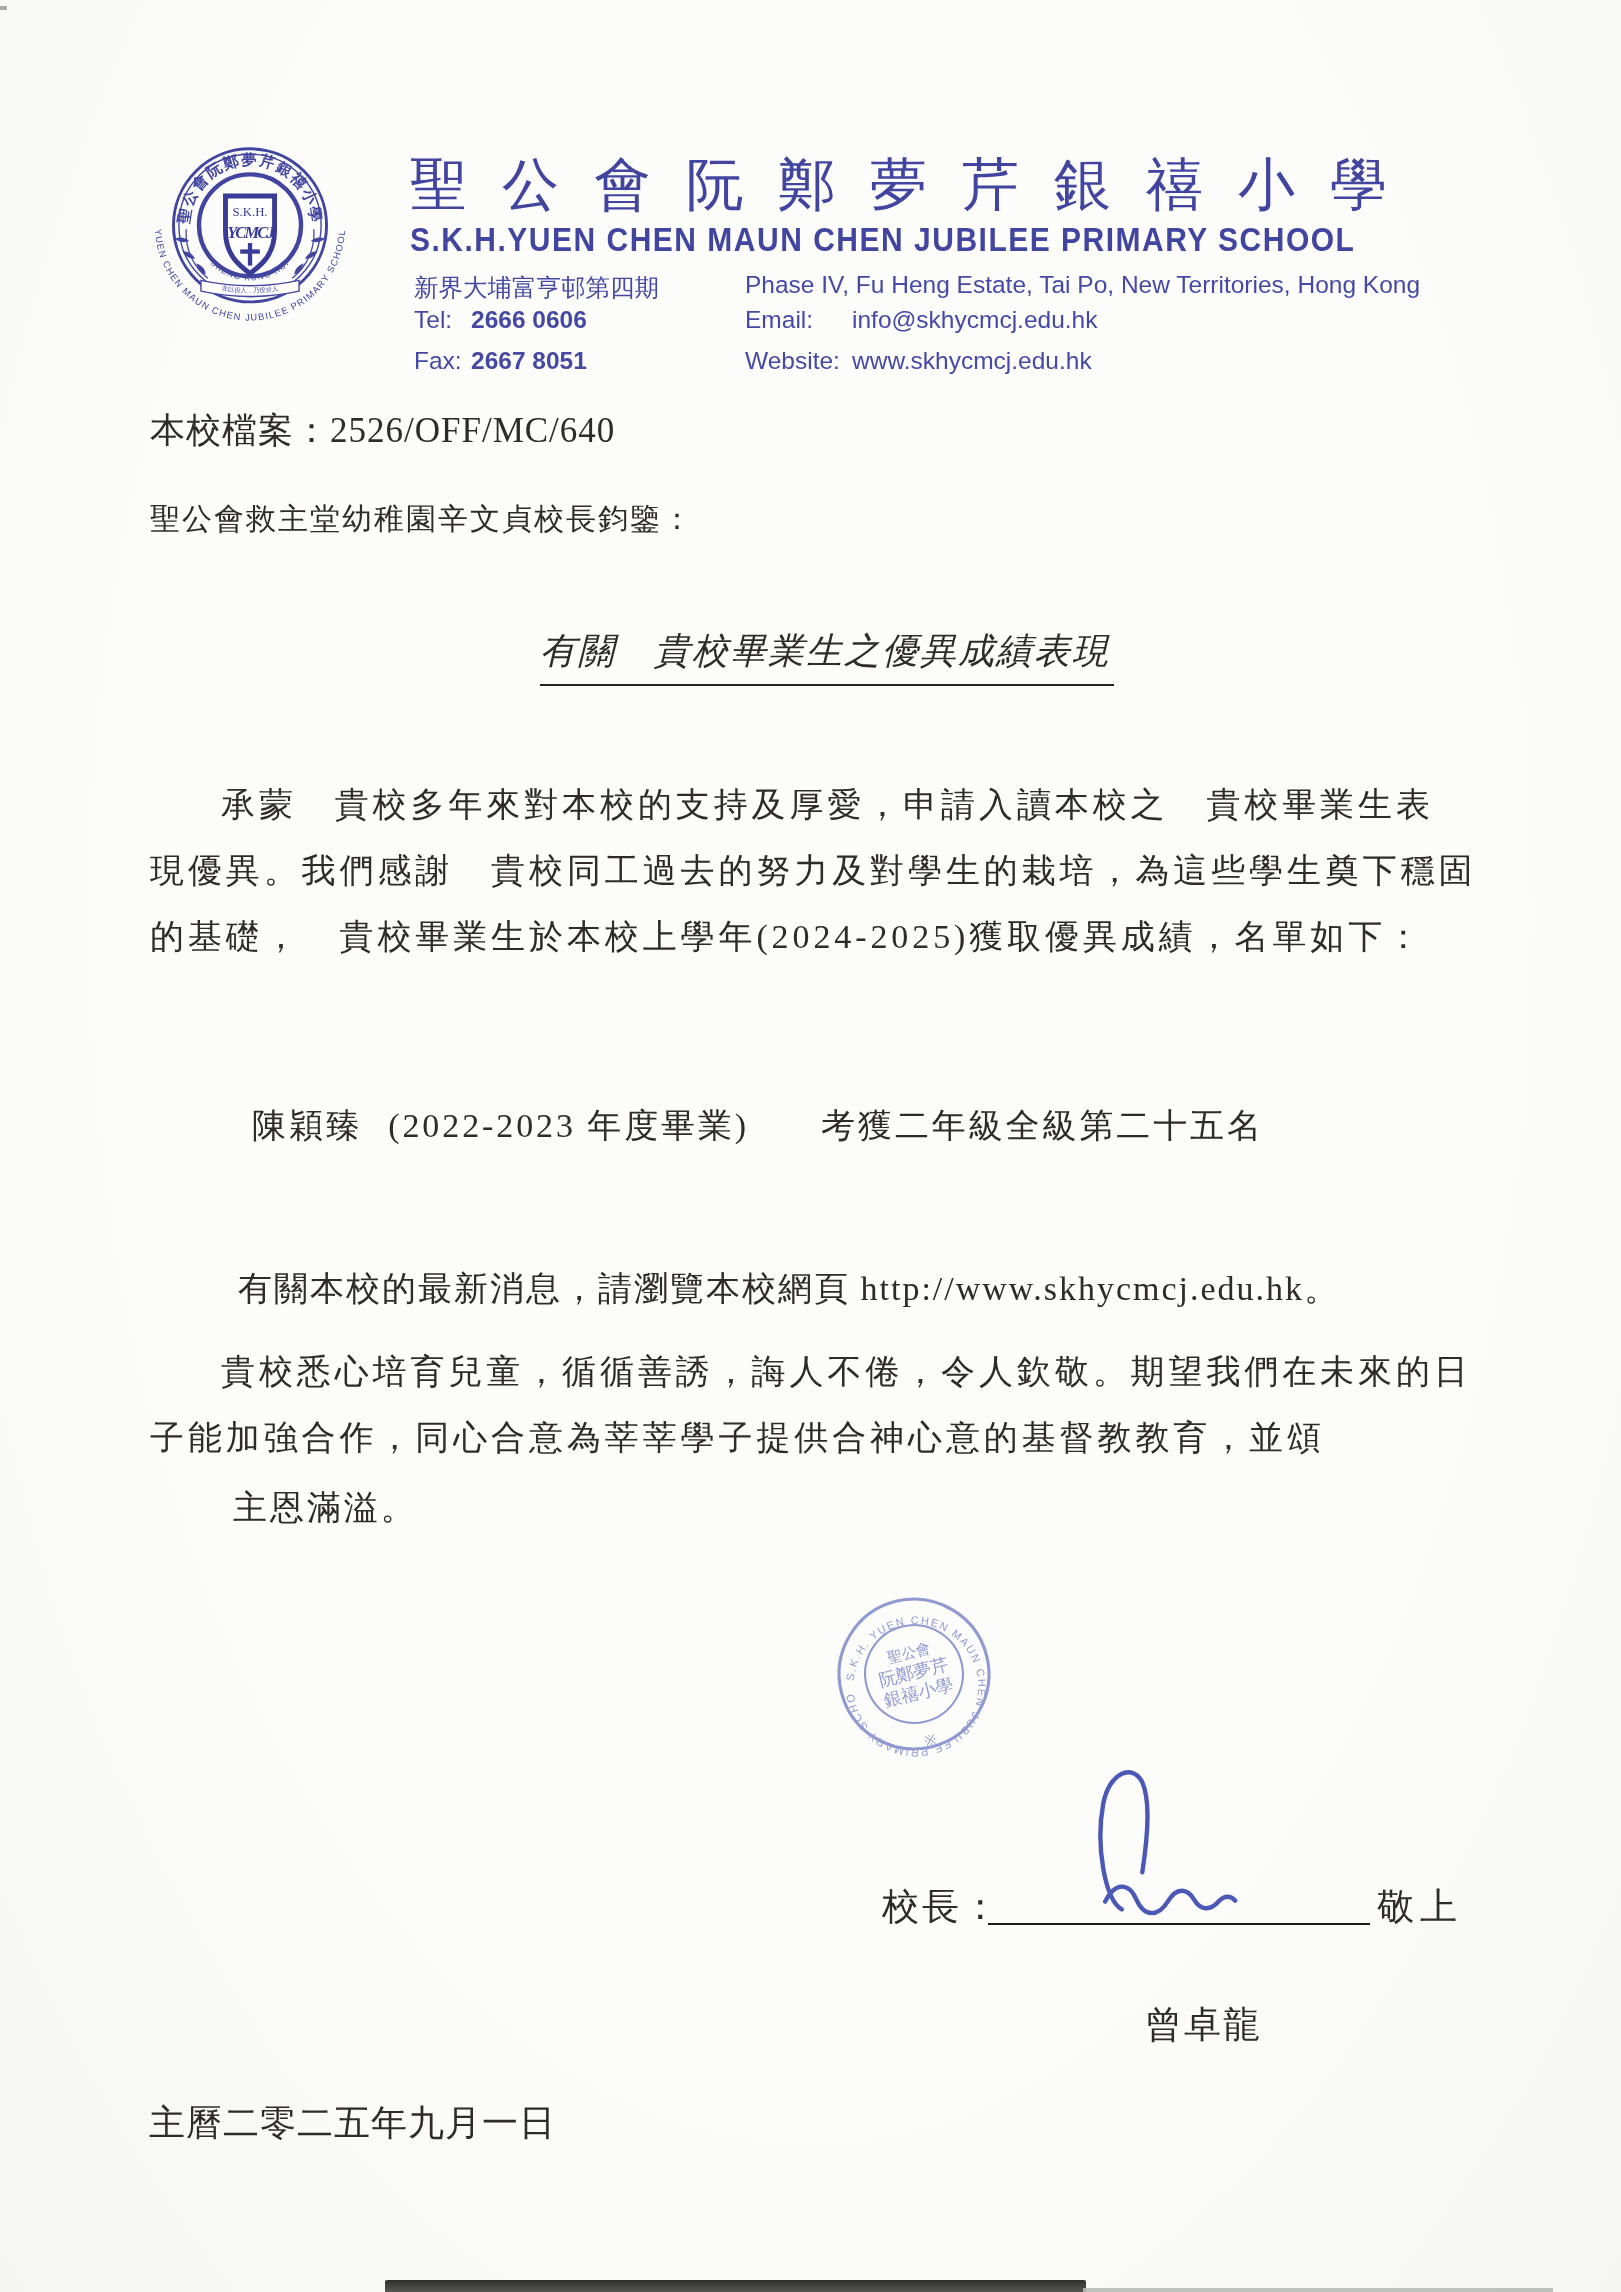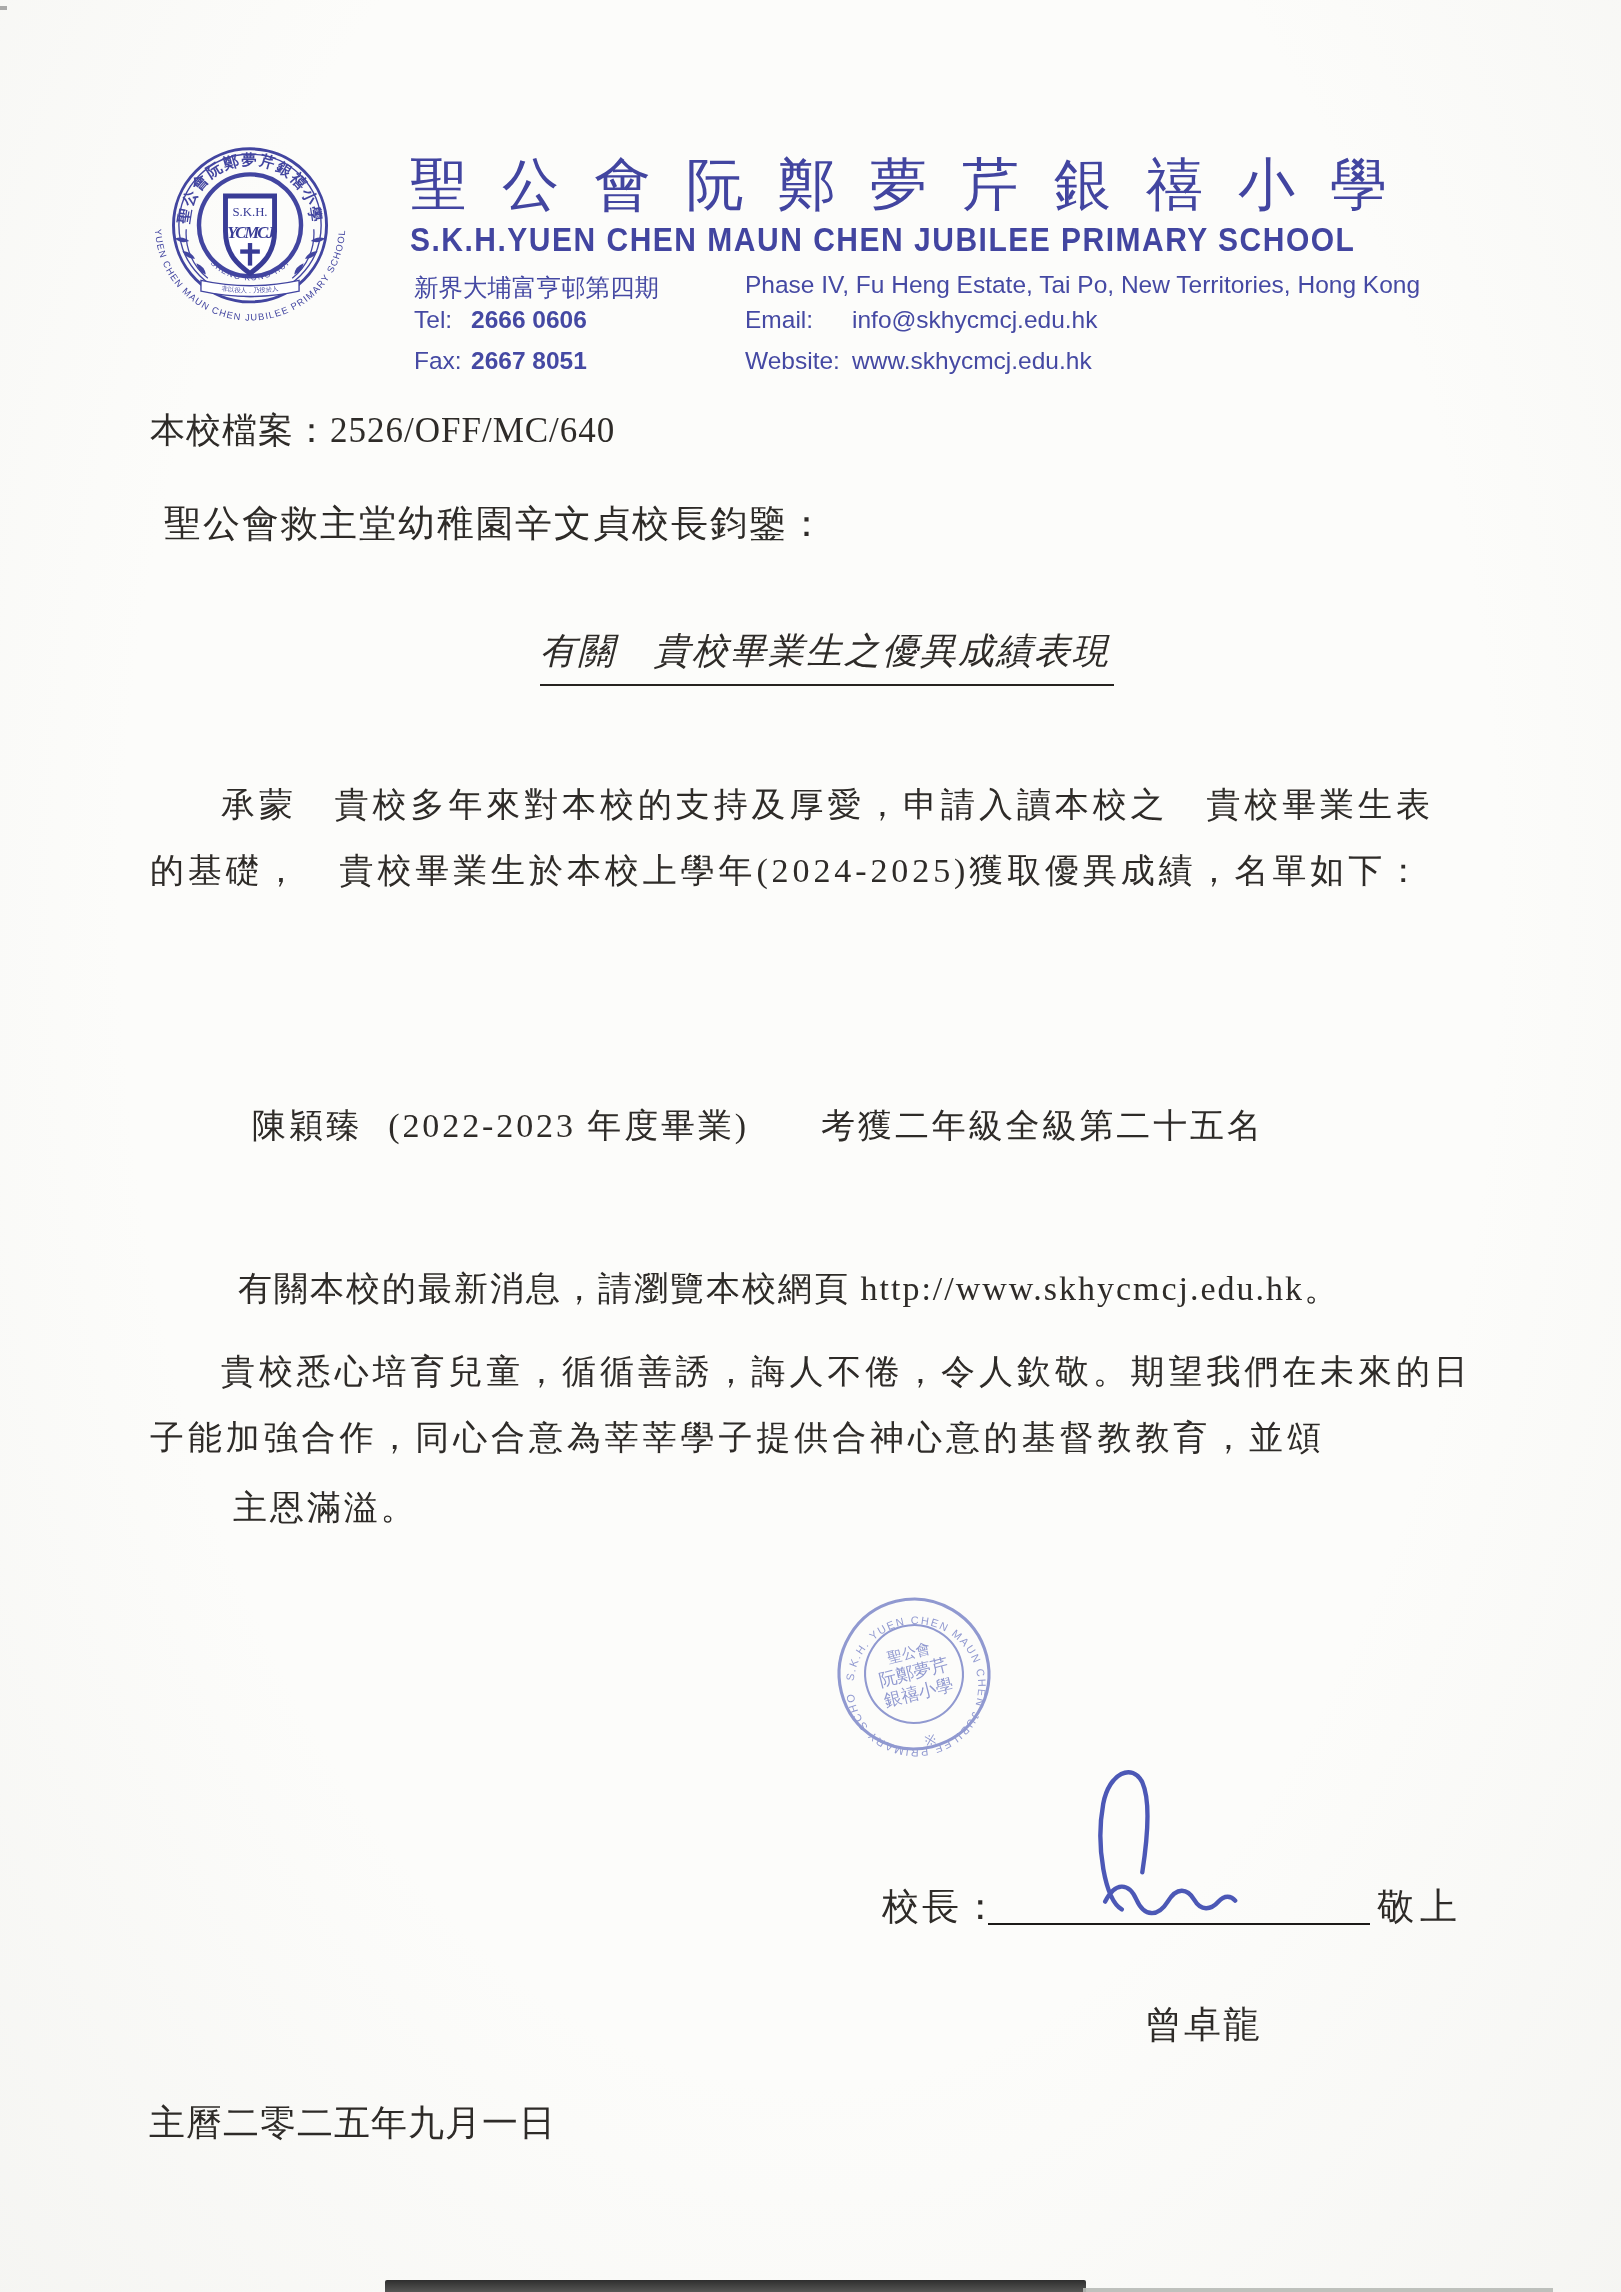--- a/index.html
+++ b/index.html
@@ -20,21 +20,21 @@
     position:absolute;left:410px;top:222px;white-space:nowrap;color:#4245a0;
     font-family:"Liberation Sans","DejaVu Sans",sans-serif;font-weight:bold;
     font-size:30px;letter-spacing:1.5px;transform:scaleY(1.08);transform-origin:top left;
   }
   .contact{position:absolute;color:#4549a3;font-family:"Liberation Sans","DejaVu Sans",sans-serif;font-size:24.5px;white-space:nowrap;}
   .c-r1{top:271px;} .c-r2{top:306px;} .c-r3{top:347px;}
   .c-col1{left:414px;} .c-col2{left:745px;}
   .c-val1{left:471px;font-weight:bold;} .c-val2{left:852px;}
   .line{position:absolute;white-space:nowrap;font-size:34px;letter-spacing:3.9px;color:#2e2b28;}
   .fileref{left:150px;top:407px;letter-spacing:1px;font-size:35px;}
-  .salutation{left:164px;top:499px;letter-spacing:2px;font-size:37px;}
+  .salutation{left:150px;top:499px;letter-spacing:2px;font-size:30px;}
   .subject{left:540px;top:627px;font-size:36px;letter-spacing:2px;border-bottom:2px solid #26231f;padding:0 3.9px 7.8px 0;font-style:italic;}
   .para{position:absolute;left:150px;width:1362px;color:#2e2b28;font-size:34px;letter-spacing:3.9px;}
   .para .pl{line-height:66px;white-space:nowrap;}
   .p1{top:772px;} .p2{top:1339px;}
   .indent{padding-left:71px;}
   .student{left:252px;top:1103px;font-size:34px;letter-spacing:2.9px;}
   .student .grad{margin-left:25.5px;}
   .student .result{margin-left:72px;}
   .news{left:238px;top:1266px;letter-spacing:2px;}
   .closing{left:233px;top:1485px;letter-spacing:2.9px;}
@@ -118,20 +118,21 @@
   <div class="contact c-r3 c-val1">2667 8051</div>
   <div class="contact c-r3 c-col2">Website:</div>
   <div class="contact c-r3 c-val2">www.skhycmcj.edu.hk</div>
 
   <div class="line fileref">本校檔案：2526/OFF/MC/640</div>
   <div class="line salutation">聖公會救主堂幼稚園辛文貞校長鈞鑒：</div>
   <div class="line subject">有關　貴校畢業生之優異成績表現</div>
 
   <div class="para p1">
     <div class="pl indent">承蒙　貴校多年來對本校的支持及厚愛，申請入讀本校之　貴校畢業生表</div>
+    <div class="pl">現優異。我們感謝　貴校同工過去的努力及對學生的栽培，為這些學生奠下穩固</div>
     <div class="pl">的基礎，　貴校畢業生於本校上學年(2024-2025)獲取優異成績，名單如下：</div>
   </div>
 
   <div class="line student">
     <span>陳穎臻</span><span class="grad">(2022-2023 年度畢業)</span><span class="result">考獲二年級全級第二十五名</span>
   </div>
 
   <div class="line news">有關本校的最新消息，請瀏覽本校網頁 http://www.skhycmcj.edu.hk。</div>
 
   <div class="para p2">

